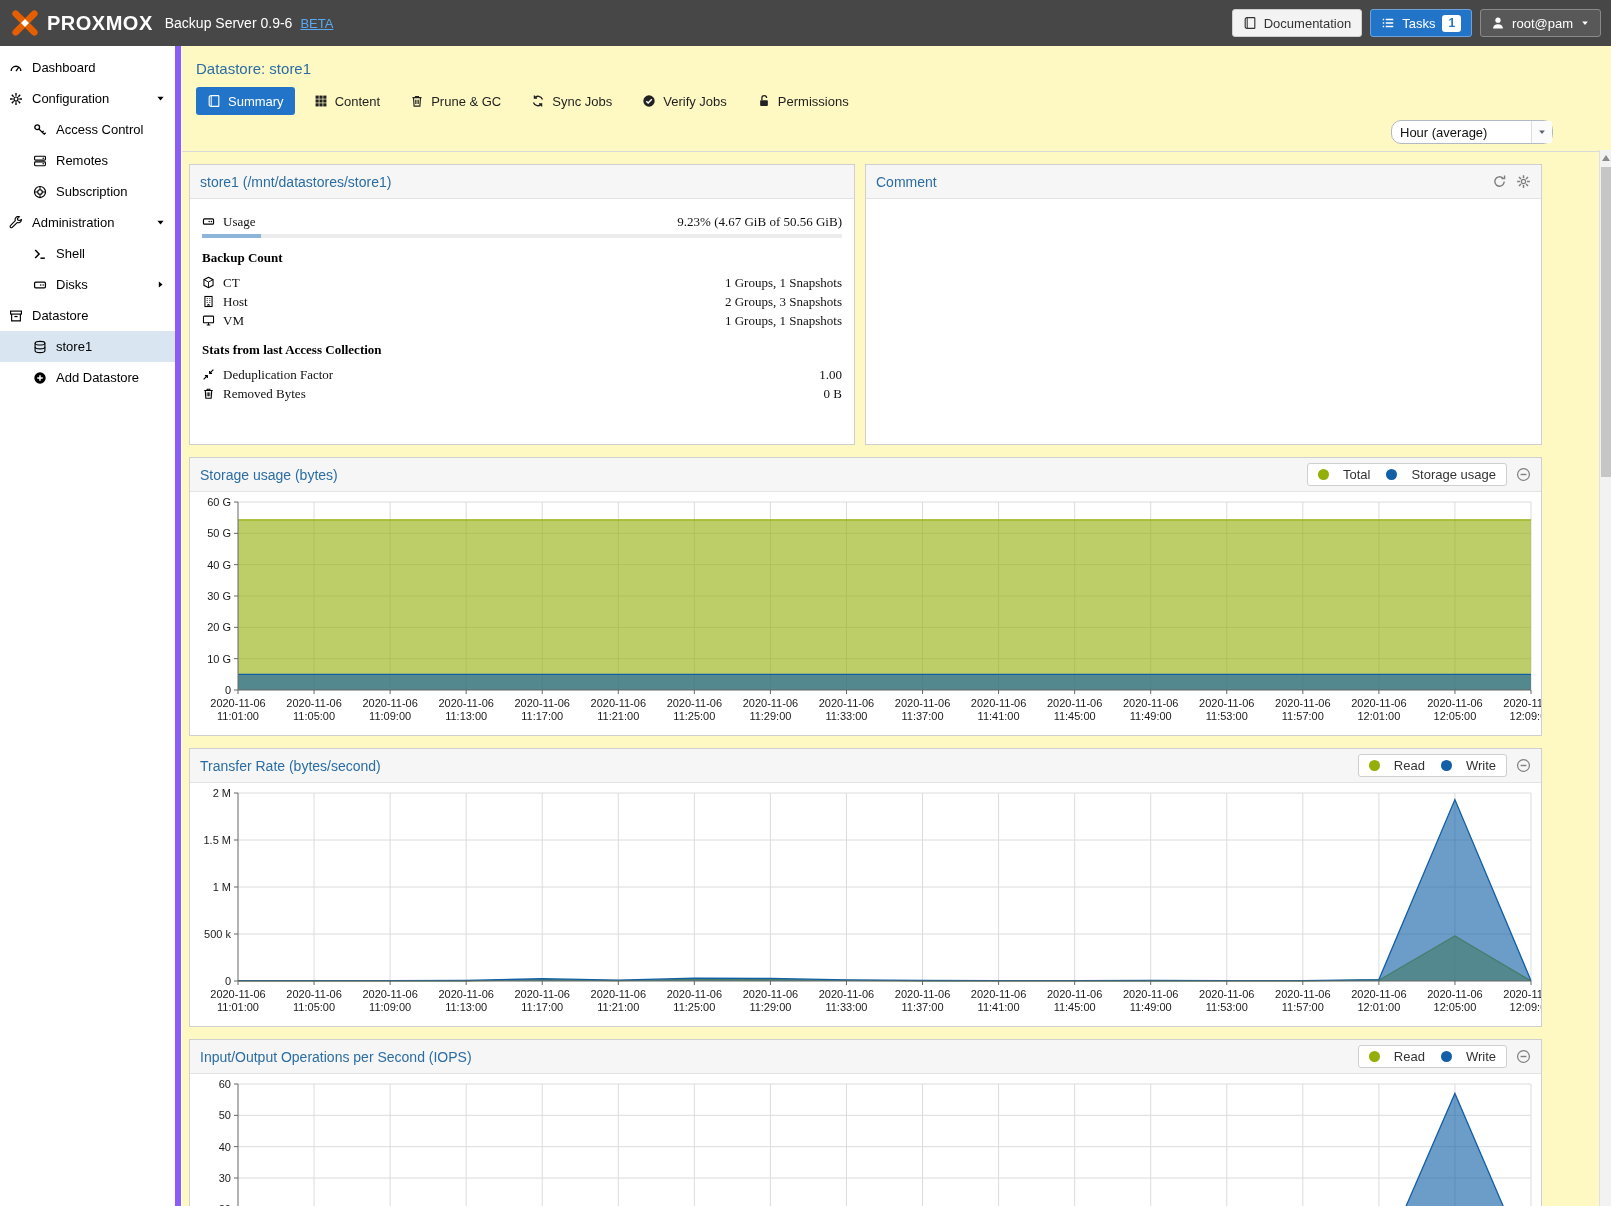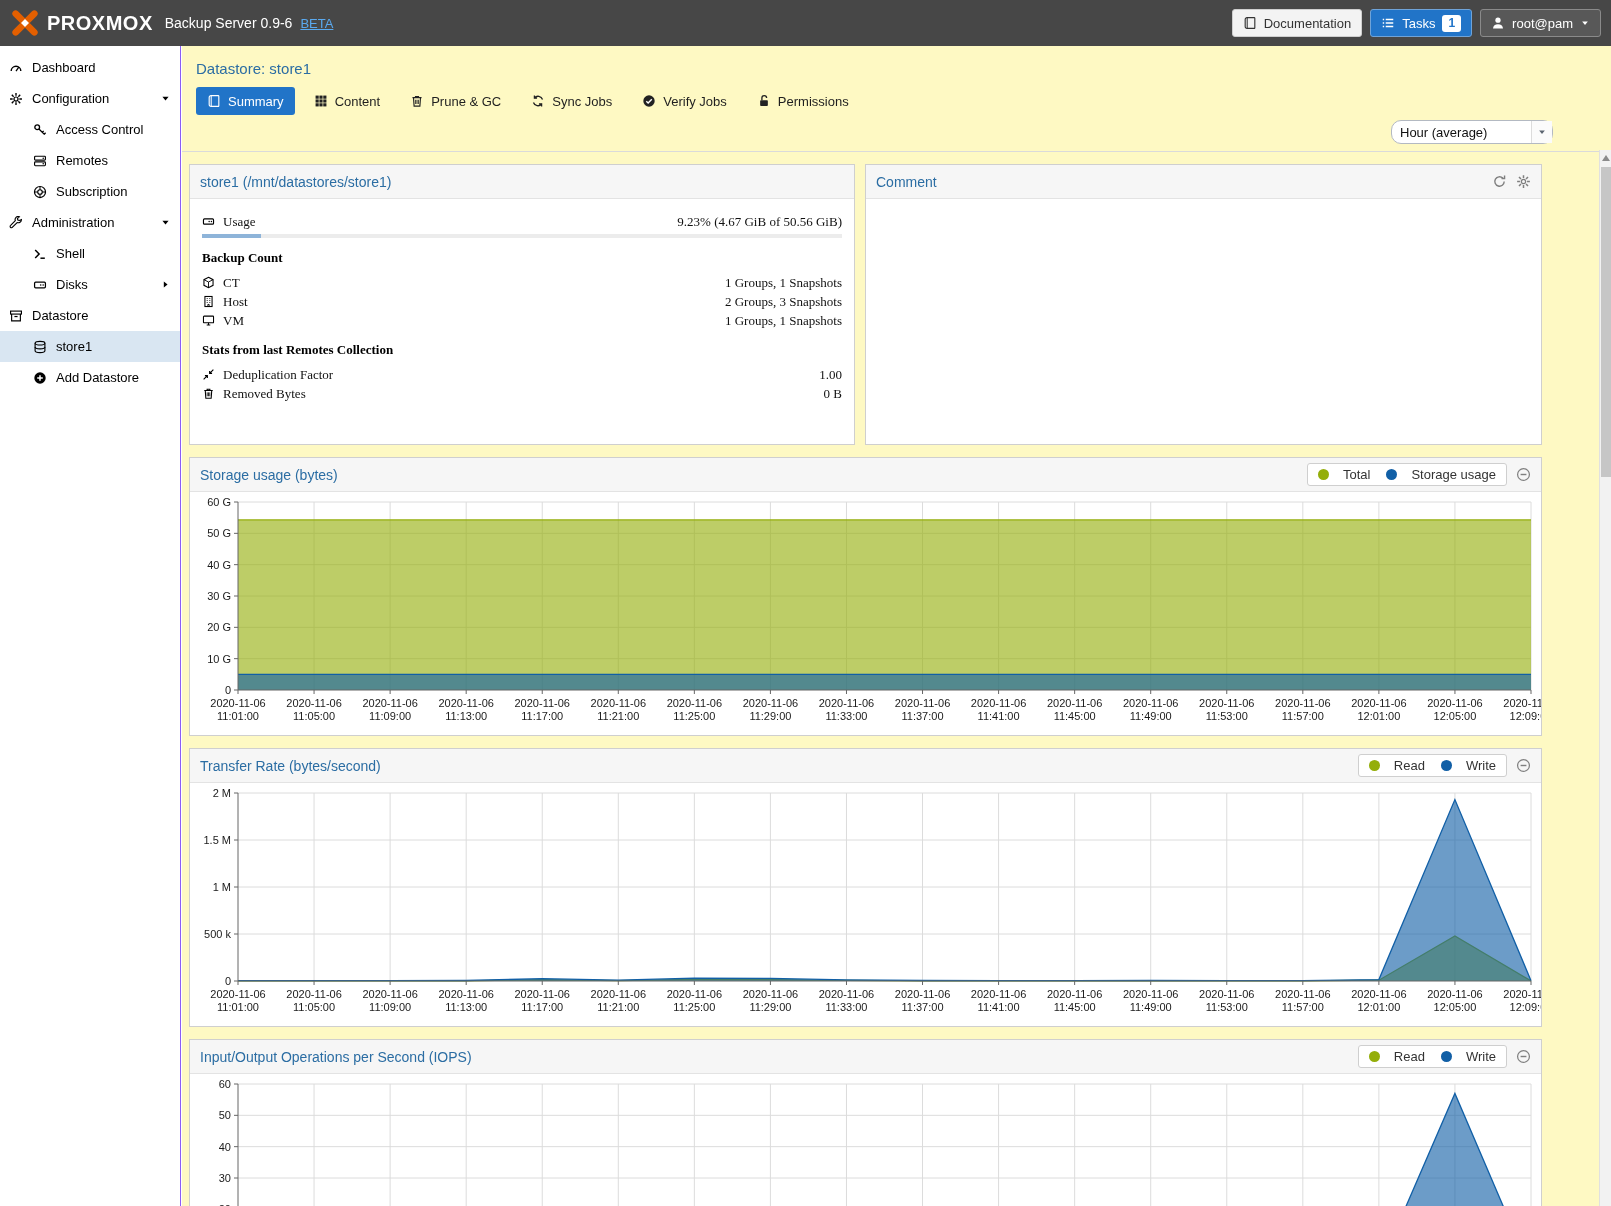--- a/index.html
+++ b/index.html
@@ -24,21 +24,21 @@
   .hbtn.doc { background:#f3f3f3; color:#333; border-color:#cfcfcf; }
   .hbtn.doc .ic { color:#333; }
   .hbtn.tasks { background:var(--accent); color:#fff; border-color:#6fa3d8; }
   .badge { background:#fff; color:var(--accent); border-radius:3px; padding:0 6px; font-size:12px;
            font-weight:bold; line-height:17px; }
   .hbtn.user { background:#585858; color:#fff; border-color:#8a8a8a; }
   .caret-sm { width:10px; height:10px; }
 
   
   .sidebar { position:absolute; top:46px; left:0; bottom:0; width:181px; background:#fff;
-             border-right:1px solid #8b5cf6; padding-top:6px; }
+             border-right:6px solid #8b5cf6; padding-top:6px; }
   .nav-item { display:flex; align-items:center; gap:9px; height:31px; padding:0 9px; cursor:pointer; color:#000; }
   .nav-item .ic { color:#000; }
   .nav-item.sub { padding-left:33px; }
   .nav-item.selected { background:var(--navsel); }
   .nav-caret { margin-left:auto; color:#6f6f6f; width:11px; height:11px; }
 
   
   .main { position:absolute; top:46px; left:182px; right:0; bottom:0; background:#fef9c3; overflow:hidden; }
   .page-title { margin:14px 14px 0; font-size:15px; color:var(--title); }
   .tabbar { display:flex; gap:8px; margin:10px 0 0 14px; }
@@ -417,21 +417,21 @@
             <span class="val">2 Groups, 3 Snapshots</span>
           </div>
           <div class="kv-row">
             <svg class="ic">
                 <use href="#ic-desktop"></use>
               </svg>
             <span>VM</span>
             <span class="val">1 Groups, 1 Snapshots</span>
           </div>
 
-          <div class="sec-head">Stats from last Remotes Collection</div>
+          <div class="sec-head">Stats from last Access Collection</div>
           <div class="kv-row">
             <svg class="ic">
                 <use href="#ic-compress"></use>
               </svg>
             <span>Deduplication Factor</span>
             <span class="val">1.00</span>
           </div>
           <div class="kv-row">
             <svg class="ic">
                 <use href="#ic-trash"></use>

